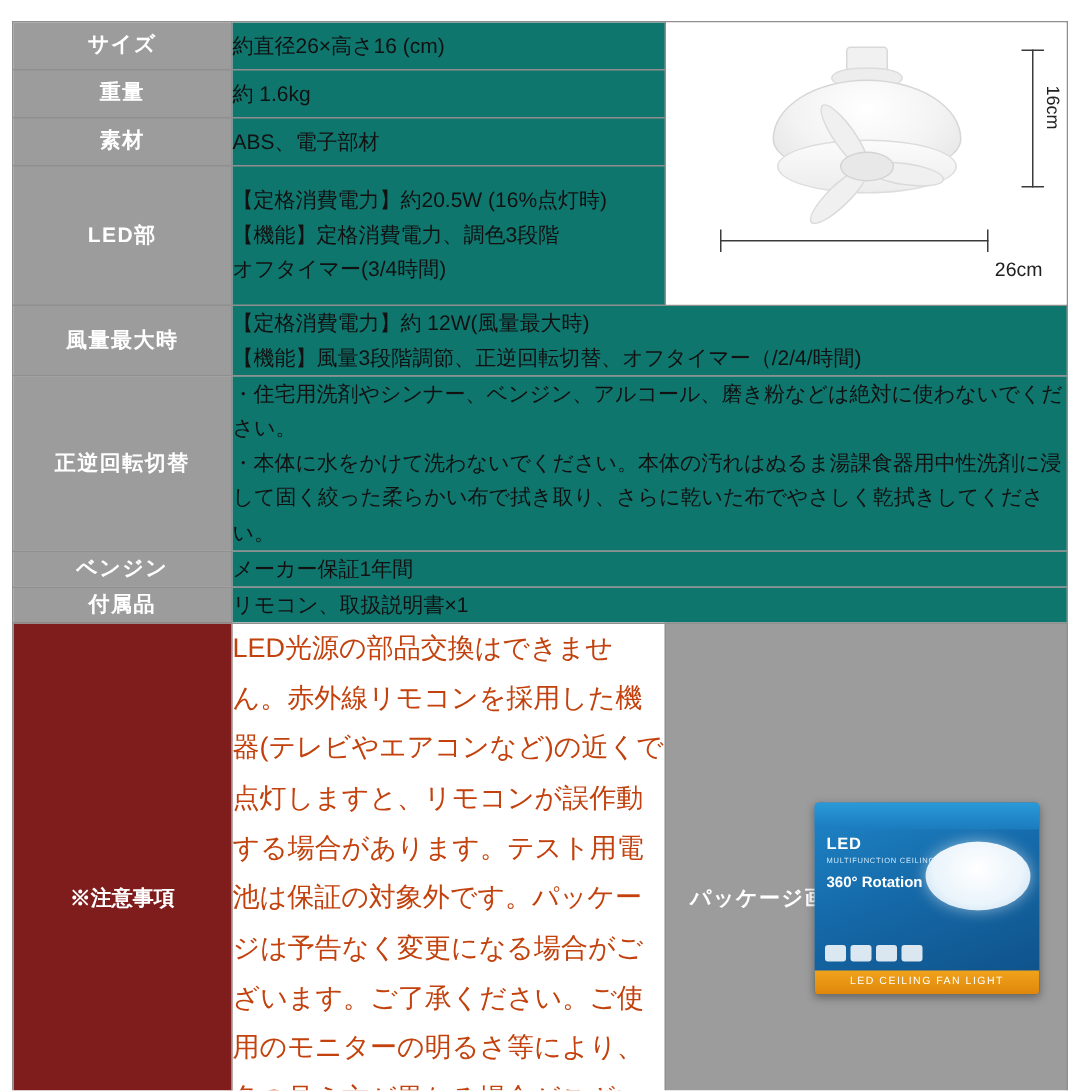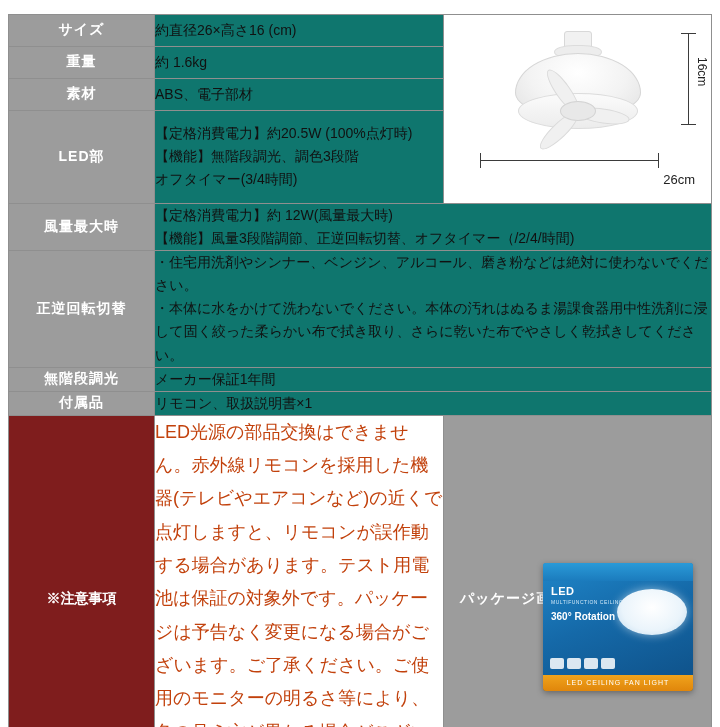--- a/index.html
+++ b/index.html
@@ -245,21 +245,20 @@
     position: absolute;
     right: 18px;
     top: 50%;
     transform: translateY(-50%);
     width: 150px;
     height: 128px;
     background: linear-gradient(160deg, #1f86c9 0%, #1569a8 45%, #0e4f86 100%);
     border-radius: 3px;
     box-shadow: 0 2px 6px rgba(0,0,0,.35);
     overflow: hidden;
-    margin-top: 28px;
   }
   .pkg-box .top-strip {
     position: absolute;
     left: 0; right: 0; top: 0;
     height: 18px;
     background: linear-gradient(#2a9ad8, #1b7bbd);
   }
   .pkg-box .brand {
     position: absolute;
     left: 8px;
@@ -372,22 +371,22 @@
       <tr>
         <td class="label-cell">素材</td>
         <td class="value-cell">
           <span class="line">ABS、電子部材</span>
         </td>
       </tr>
 
       <tr>
         <td class="label-cell">LED部</td>
         <td class="value-cell">
-          <span class="line">【定格消費電力】約20.5W (100%点灯時)</span>
-          <span class="line">【機能】無階段調光、調色3段階</span>
+          <span class="line">【定格消費電力】約20.5W (16%点灯時)</span>
+          <span class="line">【機能】定格消費電力、調色3段階</span>
           <span class="line">オフタイマー(3/4時間)</span>
         </td>
       </tr>
 
       <tr>
         <td class="label-cell">風量最大時</td>
         <td class="value-cell" colspan="2">
           <span class="line">【定格消費電力】約 12W(風量最大時)</span>
           <span class="line">【機能】風量3段階調節、正逆回転切替、オフタイマー（/2/4/時間)</span>
         </td>
@@ -395,21 +394,21 @@
 
       <tr>
         <td class="label-cell">正逆回転切替</td>
         <td class="value-cell" colspan="2">
           <span class="wrapline">・住宅用洗剤やシンナー、ベンジン、アルコール、磨き粉などは絶対に使わないでください。</span>
           <span class="wrapline">・本体に水をかけて洗わないでください。本体の汚れはぬるま湯課食器用中性洗剤に浸して固く絞った柔らかい布で拭き取り、さらに乾いた布でやさしく乾拭きしてください。</span>
         </td>
       </tr>
 
       <tr>
-        <td class="label-cell">無階段調光</td>
+        <td class="label-cell">ベンジン</td>
         <td class="value-cell" colspan="2">
           <span class="line">メーカー保証1年間</span>
         </td>
       </tr>
 
       <tr>
         <td class="label-cell">付属品</td>
         <td class="value-cell" colspan="2">
           <span class="line">リモコン、取扱説明書×1</span>
         </td>

